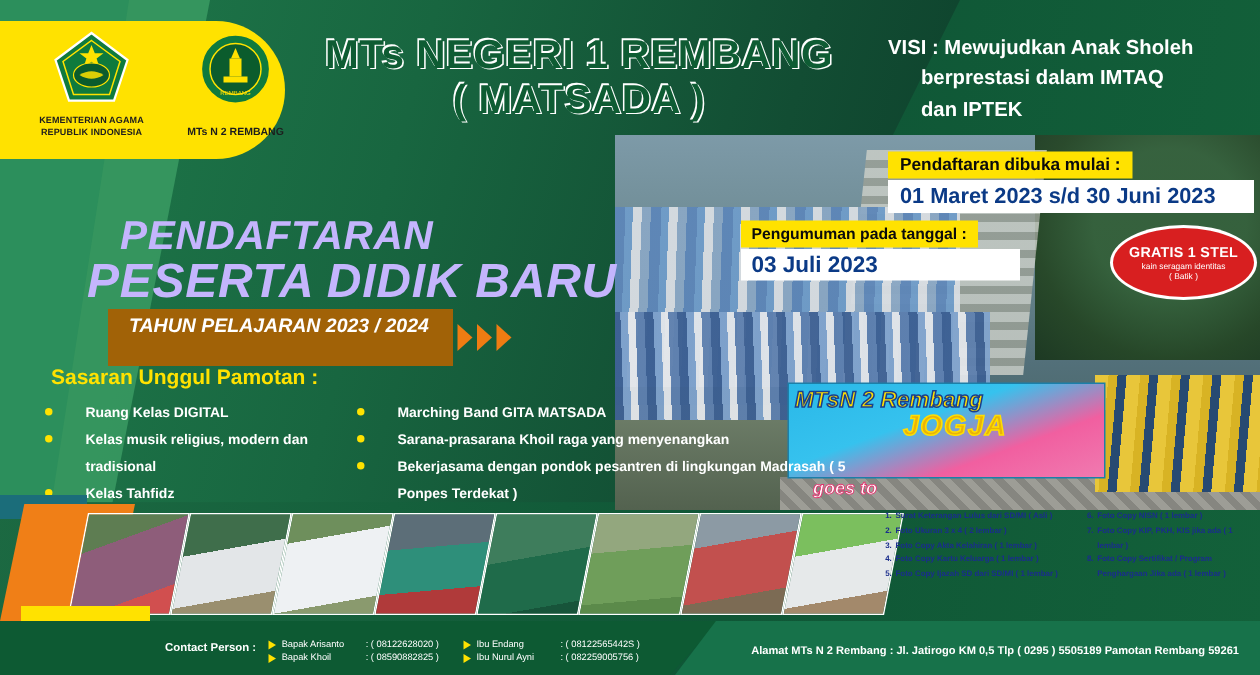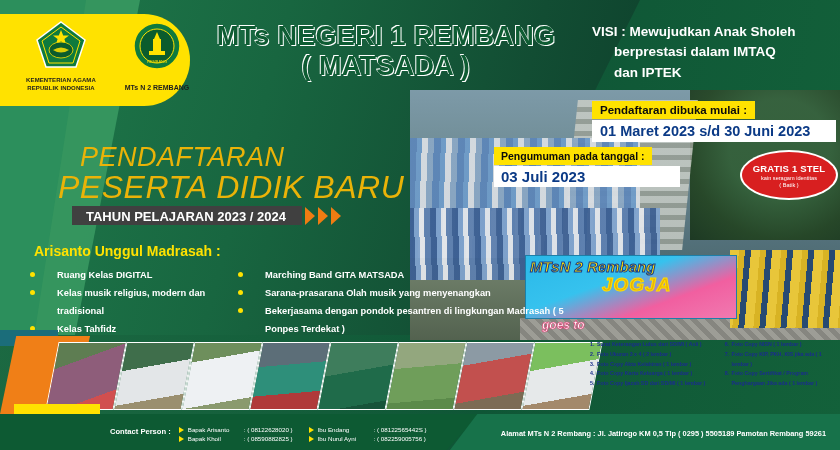--- a/index.html
+++ b/index.html
@@ -81,26 +81,26 @@
      padding:2px 7px;display:block;margin-top:1px;}
 
   .gratis{position:absolute;left:742px;top:152px;width:94px;height:46px;background:#d81f20;
      border-radius:50%/50%;color:#fff;text-align:center;display:flex;flex-direction:column;
      justify-content:center;box-shadow:0 0 0 2px #fff;}
   .gratis .g1{font-size:9.5px;font-weight:bold;letter-spacing:.2px;}
   .gratis .g2{font-size:5.6px;margin-top:1px;}
   .gratis .g3{font-size:5.6px;margin-top:1px;}
 
   
-  .pdb{position:absolute;left:58px;top:142px;width:460px;color:#eab308;font-style:italic;font-weight:normal;}
+  .pdb{position:absolute;left:58px;top:142px;width:460px;color:#c4b5fd;font-style:italic;font-weight:bold;}
   .pdb .l1{font-size:27px;letter-spacing:.5px;padding-left:22px;}
   .pdb .l2{font-size:32px;letter-spacing:.5px;margin-top:-4px;}
   .tahun-wrap{position:absolute;left:72px;top:206px;display:flex;align-items:center;}
-  .tahun{background:#404040;color:#fff;font-weight:bold;font-size:13px;
-     padding:3px 16px 1px 14px;}
+  .tahun{background:#a16207;color:#fff;font-style:italic;font-weight:bold;font-size:13px;
+     padding:3px 16px 20px 14px;}
   .chev{width:0;height:0;border-top:9px solid transparent;border-bottom:9px solid transparent;
      border-left:10px solid #ef7c12;margin-left:3px;}
 
   
   .sasaran-title{position:absolute;left:34px;top:243px;color:#ffe200;font-weight:bold;font-size:14px;}
   .sas-col{position:absolute;font-size:9.3px;color:#fff;font-weight:bold;line-height:1.95;}
   .sas-col.c1{left:30px;top:266px;width:215px;}
   .sas-col.c2{left:238px;top:266px;width:330px;}
   .sas-li{display:flex;align-items:flex-start;gap:22px;}
   .dot{width:5px;height:5px;border-radius:50%;background:#ffe200;margin-top:6px;flex:none;}
@@ -231,21 +231,21 @@
     <div class="l1">PENDAFTARAN</div>
     <div class="l2">PESERTA DIDIK BARU</div>
   </div>
   <div class="tahun-wrap">
     <div class="tahun">TAHUN PELAJARAN 2023 / 2024</div>
     <div class="chev"></div>
     <div class="chev"></div>
     <div class="chev"></div>
   </div>
 
-  <div class="sasaran-title">Arisanto Unggul Madrasah :</div>
+  <div class="sasaran-title">Sasaran Unggul Pamotan :</div>
   <div class="sas-col c1">
     <div class="sas-li">
         <span class="dot"></span>
         <span>Ruang Kelas DIGITAL</span>
       </div>
     <div class="sas-li">
         <span class="dot"></span>
         <span>Kelas musik religius, modern dan tradisional</span>
       </div>
     <div class="sas-li">
@@ -253,21 +253,21 @@
         <span>Kelas Tahfidz</span>
       </div>
   </div>
   <div class="sas-col c2">
     <div class="sas-li">
         <span class="dot"></span>
         <span>Marching Band GITA MATSADA</span>
       </div>
     <div class="sas-li">
         <span class="dot"></span>
-        <span>Sarana-prasarana Olah musik yang menyenangkan</span>
+        <span>Sarana-prasarana Khoil raga yang menyenangkan</span>
       </div>
     <div class="sas-li">
         <span class="dot"></span>
         <span>Bekerjasama dengan pondok pesantren di lingkungan Madrasah ( 5 Ponpes Terdekat )</span>
       </div>
   </div>
 
   <div class="sq-teal"></div>
   <div class="strip">
     <div class="orangeblk"></div>

